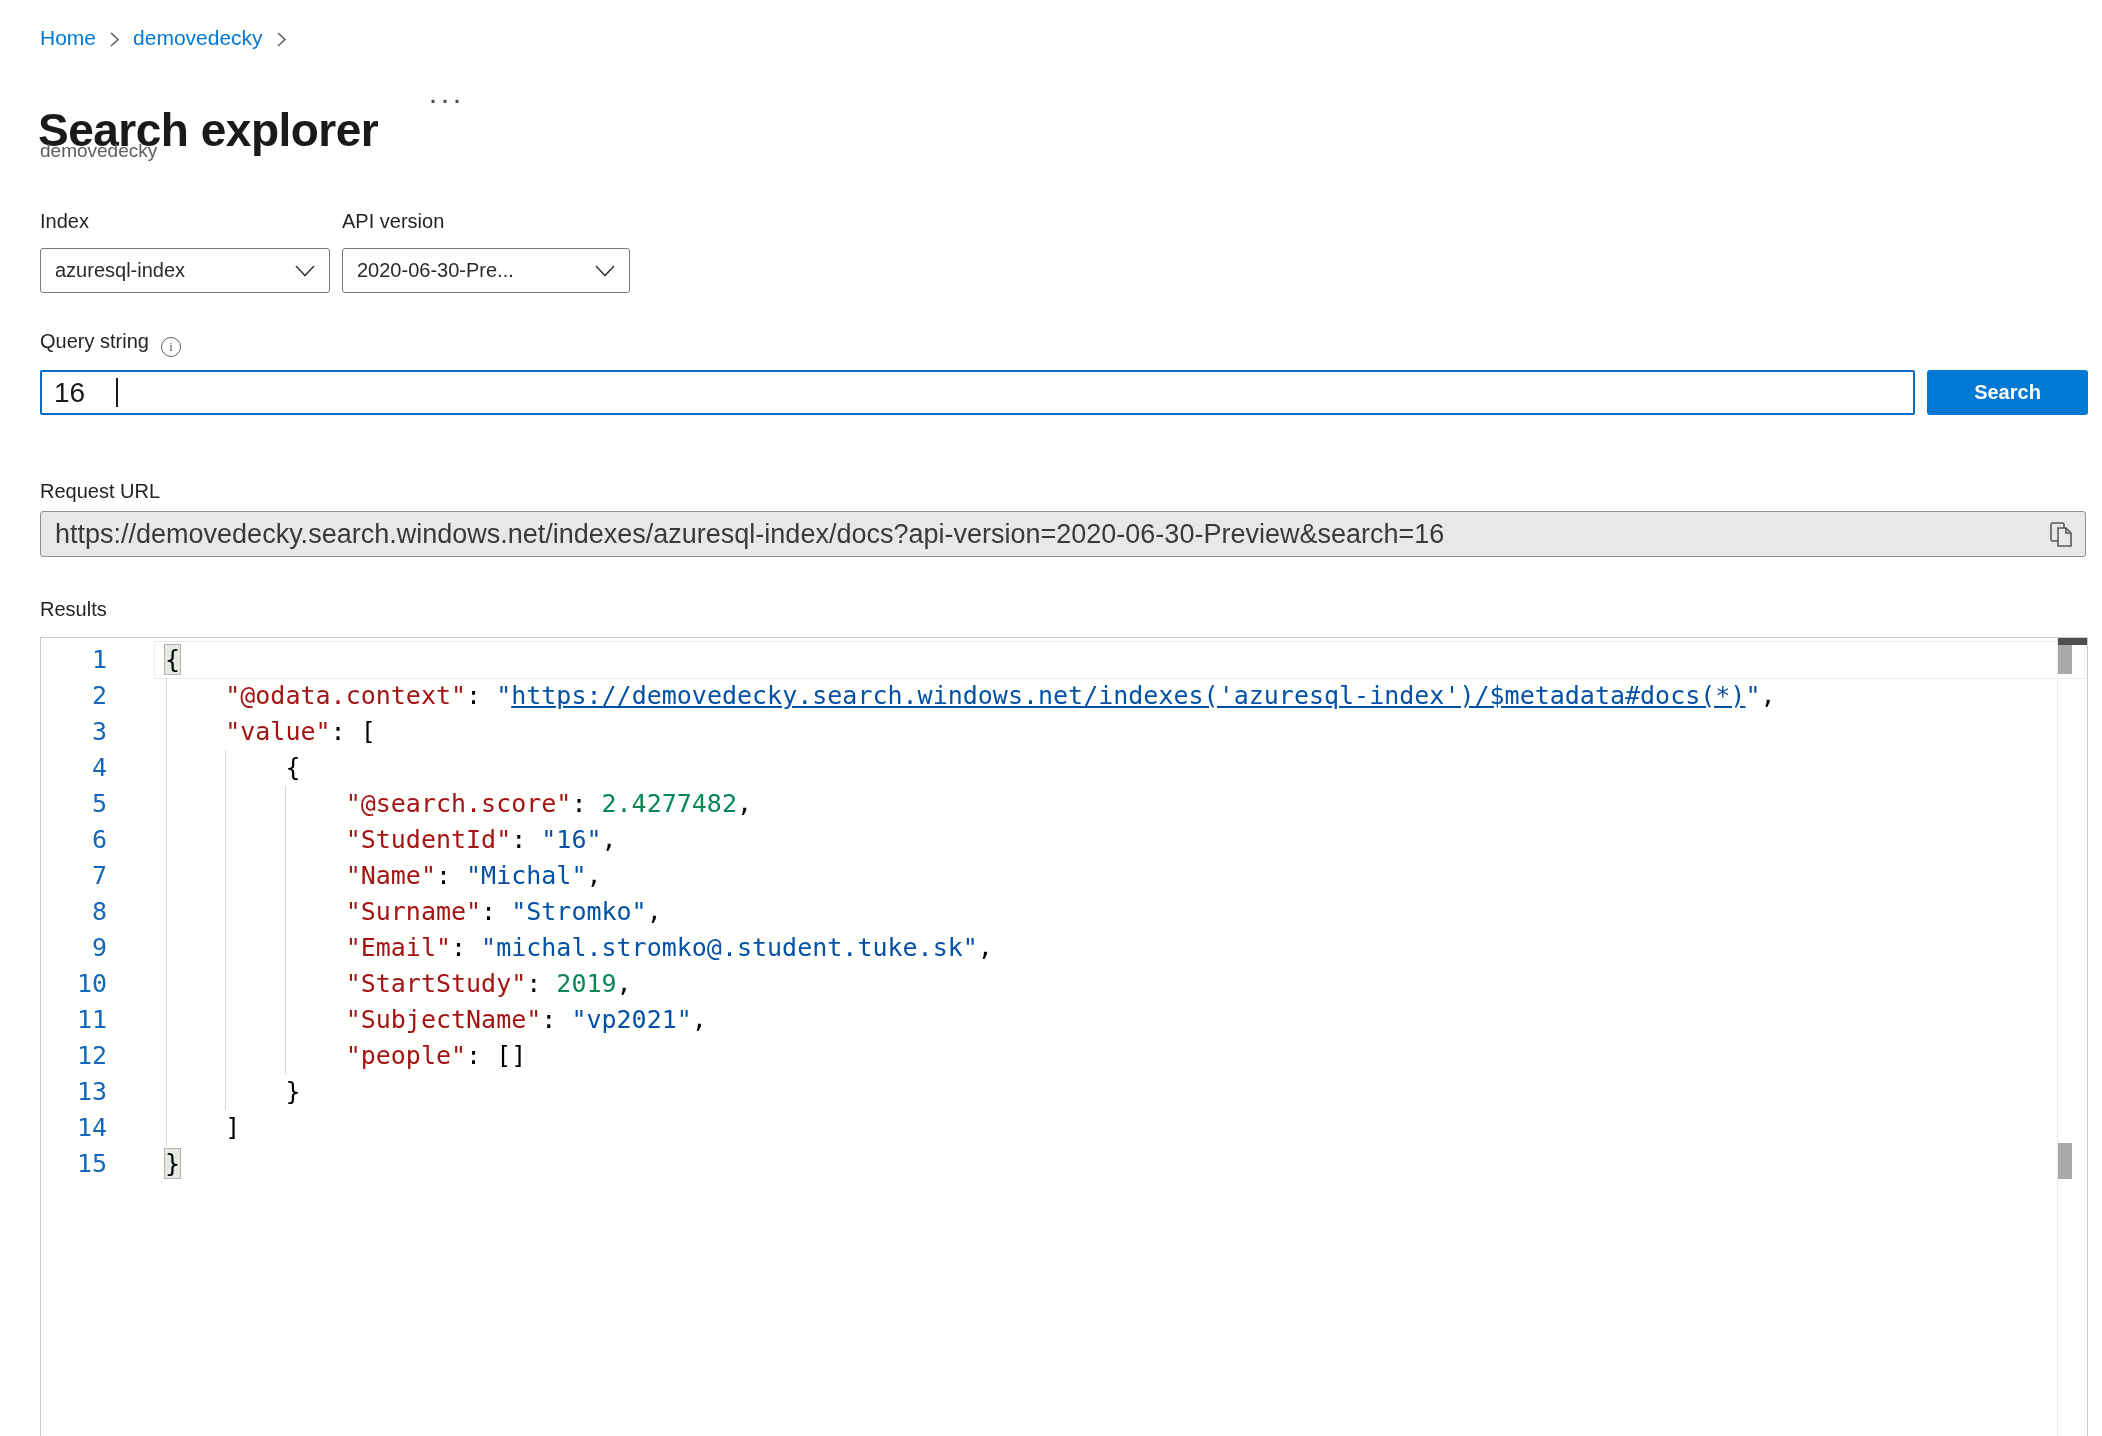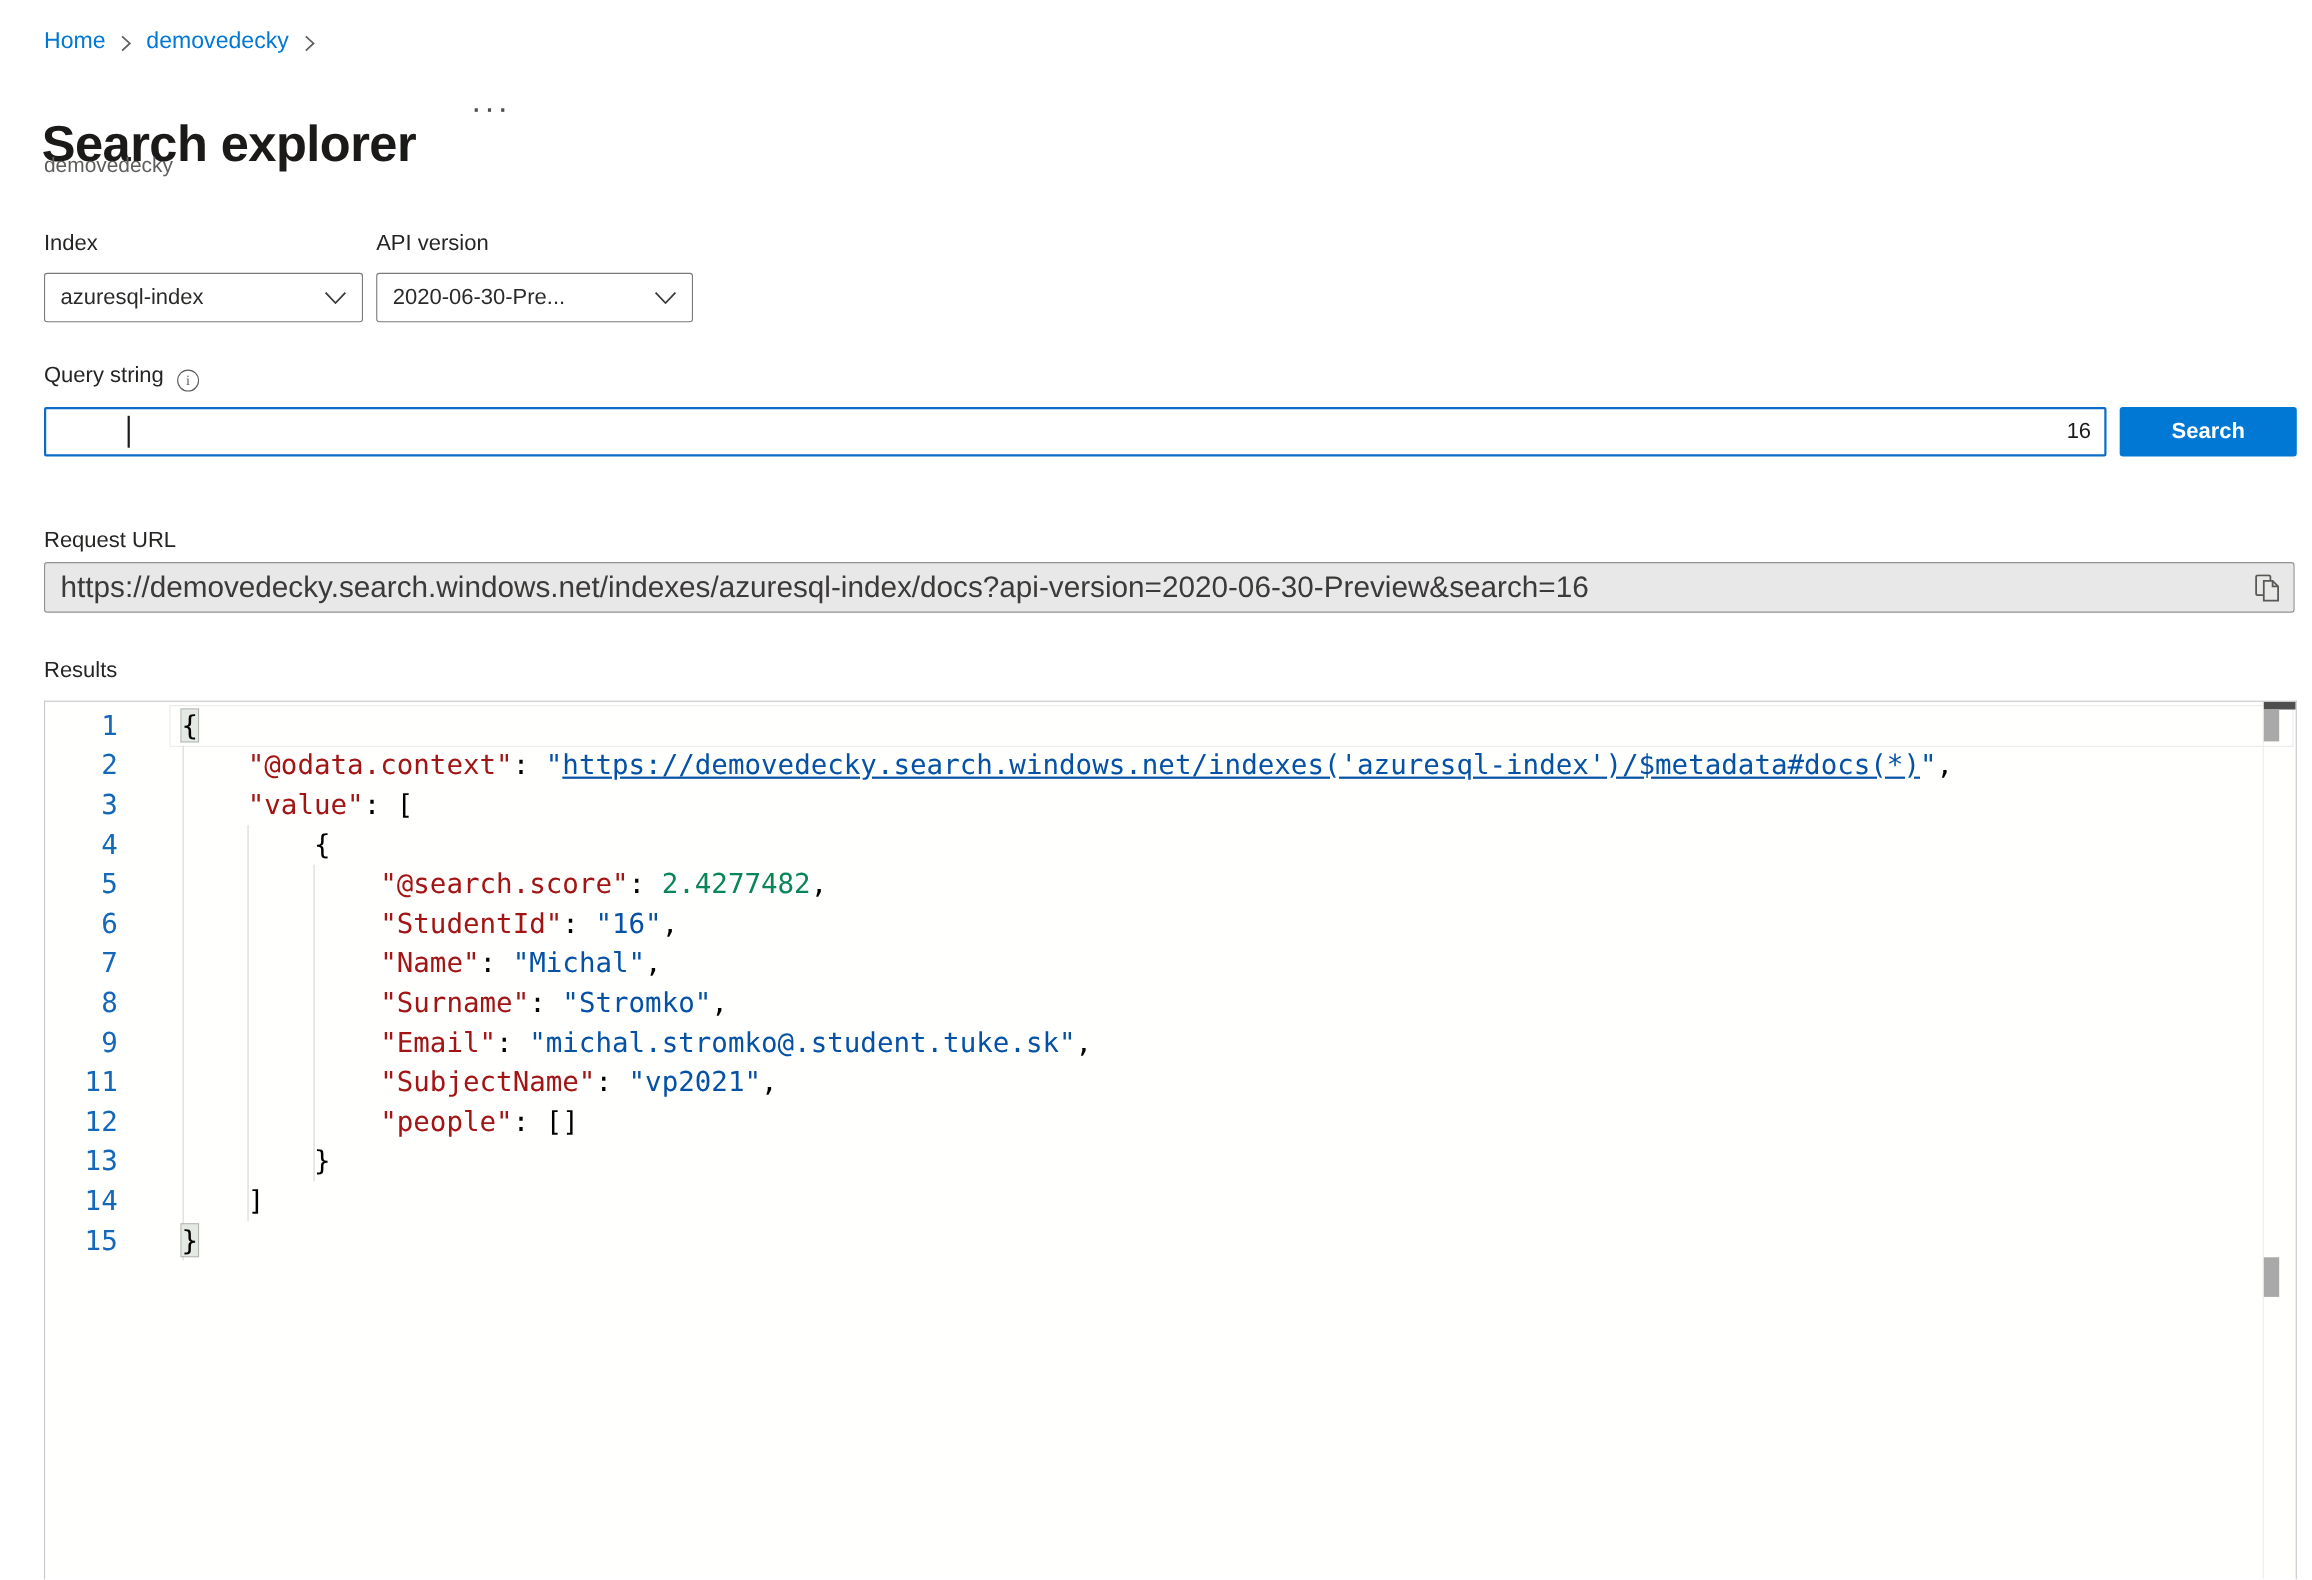--- a/index.html
+++ b/index.html
@@ -43,23 +43,22 @@
 
   
   .info-icon {
     display:inline-block; width:20px; height:20px; border:1.5px solid #605e5c; border-radius:50%;
     color:#605e5c; font-size:13px; line-height:17px; text-align:center; vertical-align:-3px; margin-left:12px;
     font-family:"Liberation Serif", serif; cursor:pointer;
   }
   .query-wrap { position:absolute; left:40px; top:370px; width:1875px; height:45px; }
   .query-input {
     width:100%; height:100%; border:2px solid #0b6cc8; border-radius:2px; background:#fff;
-    font-size:20px; color:#1b1a19; padding:0 12px; outline:none;
+    font-size:28px; color:#1b1a19; padding:0 12px; outline:none;
     font-family:"Liberation Sans", sans-serif;
-    text-align:right;
   }
   .caret { position:absolute; left:76px; top:8px; width:2px; height:29px; background:#1b1a19; }
   .search-btn {
     position:absolute; left:1927px; top:370px; width:161px; height:45px;
     background:#0078d4; color:#ffffff; font-size:20px; font-weight:700;
     border:none; border-radius:3px; cursor:pointer; font-family:"Liberation Sans", sans-serif;
   }
 
   
   .requrl {
@@ -172,20 +171,21 @@
       <div class="rows" id="rows">
           <div class="row"><span class="ln">1</span><span class="code"><span class="tok-bracket">{</span></span></div>
           <div class="row"><span class="ln">2</span><span class="code"><span class="tok-plain">    </span><span class="tok-key">"@odata.context"</span><span class="tok-plain">: </span><span class="tok-str">"</span><span class="tok-link">https://demovedecky.search.windows.net/indexes('azuresql-index')/$metadata#docs(*)</span><span class="tok-str">"</span><span class="tok-plain">,</span></span></div>
           <div class="row"><span class="ln">3</span><span class="code"><span class="tok-plain">    </span><span class="tok-key">"value"</span><span class="tok-plain">: [</span></span></div>
           <div class="row"><span class="ln">4</span><span class="code"><span class="tok-plain">        {</span></span></div>
           <div class="row"><span class="ln">5</span><span class="code"><span class="tok-plain">            </span><span class="tok-key">"@search.score"</span><span class="tok-plain">: </span><span class="tok-num">2.4277482</span><span class="tok-plain">,</span></span></div>
           <div class="row"><span class="ln">6</span><span class="code"><span class="tok-plain">            </span><span class="tok-key">"StudentId"</span><span class="tok-plain">: </span><span class="tok-str">"16"</span><span class="tok-plain">,</span></span></div>
           <div class="row"><span class="ln">7</span><span class="code"><span class="tok-plain">            </span><span class="tok-key">"Name"</span><span class="tok-plain">: </span><span class="tok-str">"Michal"</span><span class="tok-plain">,</span></span></div>
           <div class="row"><span class="ln">8</span><span class="code"><span class="tok-plain">            </span><span class="tok-key">"Surname"</span><span class="tok-plain">: </span><span class="tok-str">"Stromko"</span><span class="tok-plain">,</span></span></div>
           <div class="row"><span class="ln">9</span><span class="code"><span class="tok-plain">            </span><span class="tok-key">"Email"</span><span class="tok-plain">: </span><span class="tok-str">"michal.stromko@.student.tuke.sk"</span><span class="tok-plain">,</span></span></div>
+          <div class="row"><span class="ln">10</span><span class="code"><span class="tok-plain">            </span><span class="tok-key">"StartStudy"</span><span class="tok-plain">: </span><span class="tok-num">2019</span><span class="tok-plain">,</span></span></div>
           <div class="row"><span class="ln">11</span><span class="code"><span class="tok-plain">            </span><span class="tok-key">"SubjectName"</span><span class="tok-plain">: </span><span class="tok-str">"vp2021"</span><span class="tok-plain">,</span></span></div>
           <div class="row"><span class="ln">12</span><span class="code"><span class="tok-plain">            </span><span class="tok-key">"people"</span><span class="tok-plain">: []</span></span></div>
           <div class="row"><span class="ln">13</span><span class="code"><span class="tok-plain">        }</span></span></div>
           <div class="row"><span class="ln">14</span><span class="code"><span class="tok-plain">    ]</span></span></div>
           <div class="row"><span class="ln">15</span><span class="code"><span class="tok-bracket">}</span></span></div>
         </div>
       <div class="ruler-edge"></div>
       <div class="ruler-cursor"></div>
       <div class="ruler-mark1"></div>
       <div class="ruler-mark2"></div>

